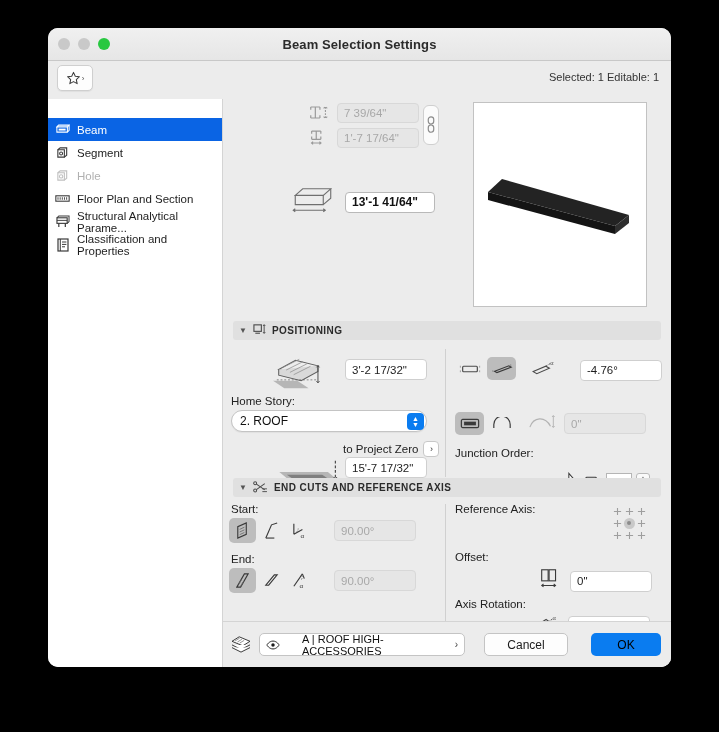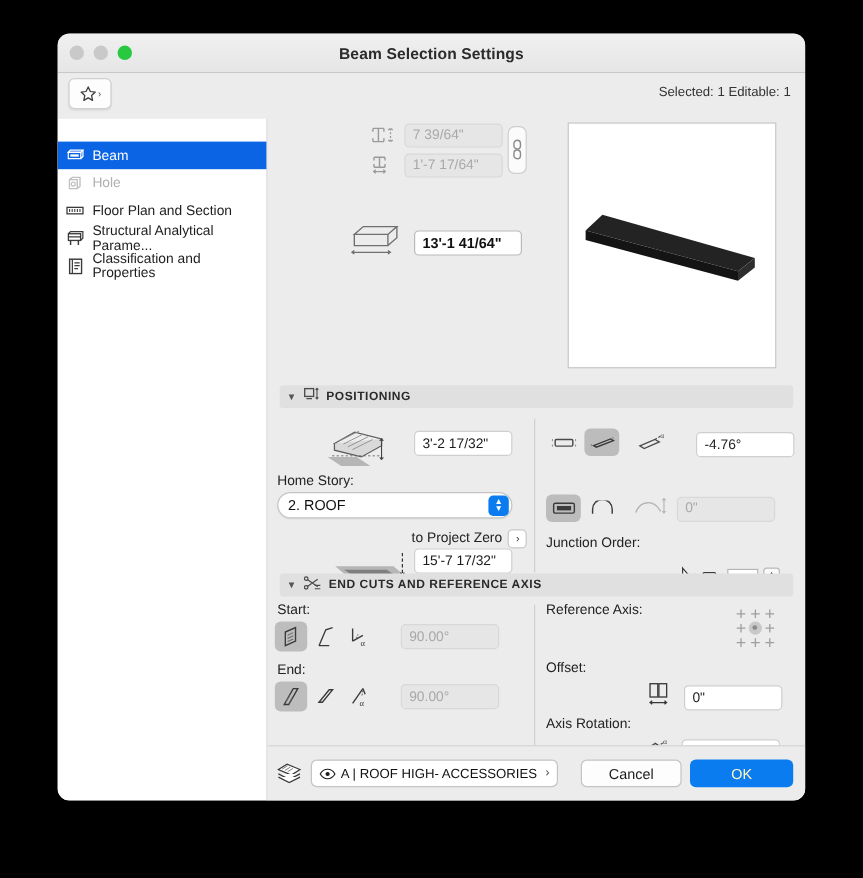--- a/index.html
+++ b/index.html
@@ -213,31 +213,31 @@
   
   .botbar {
     position: absolute; left: 0; right: 0; bottom: 0; height: 46px;
     border-top: 1px solid #d4d4d4;
     background: #ececec;
   }
   .layer-pop {
     position: absolute; left: 36px; top: 11px;
     width: 206px; height: 23px;
     background: #fff; border: 1px solid #c4c4c4; border-radius: 5px;
-    display: flex; align-items: center; gap: 4px; padding: 0 6px;
+    display: flex; align-items: center; gap: 22px; padding: 0 6px;
     font-size: 11px; color: #111;
   }
   .btn {
     position: absolute; top: 11px;
     height: 23px; border-radius: 5px;
     font-size: 12px;
     display: flex; align-items: center; justify-content: center; text-align: center;
   }
   .btn.cancel { right: 103px; width: 84px; background: #fdfdfd; border: 1px solid #c4c4c4; color: #1a1a1a; }
-  .btn.ok { right: 10px; width: 86px; background: #0a7cf0; color: #fef9c3; font-weight: normal; }
+  .btn.ok { right: 10px; width: 70px; background: #0a7cf0; color: #000000; font-weight: normal; }
 </style>
 </head>
 <body>
 
 <div class="window">
 
   <div class="titlebar">
     <div class="traffic">
       <div class="dot close"></div>
       <div class="dot min"></div>
@@ -264,20 +264,30 @@
         <span class="side-ic">
           <svg width="14" height="11" viewBox="0 0 16 12">
             <path d="M1 3h12l2-2H3z" fill="none" stroke="#fff" stroke-width="1.2"></path>
             <path d="M1 3v6h12V3M13 9l2-2V1" fill="none" stroke="#fff" stroke-width="1.2"></path>
             <rect x="3" y="5" width="8" height="2.2" fill="#fff"></rect>
           </svg>
         </span>
         <span>Beam</span>
       </div>
 
+      <div class="side-item">
+        <span class="side-ic">
+          <svg width="13" height="13" viewBox="0 0 14 14">
+            <path d="M2 4h7v8H2z" fill="none" stroke="#3a3a3a" stroke-width="1.2"></path>
+            <path d="M2 4l2.5-2H11.5v8L9 12" fill="none" stroke="#3a3a3a" stroke-width="1.2"></path>
+            <circle cx="5.5" cy="8" r="1.6" fill="none" stroke="#3a3a3a" stroke-width="1.1"></circle>
+          </svg>
+        </span>
+        <span>Segment</span>
+      </div>
 
       <div class="side-item disabled">
         <span class="side-ic">
           <svg width="13" height="13" viewBox="0 0 14 14">
             <path d="M2 4h7v8H2z" fill="none" stroke="#c0c0c0" stroke-width="1.2"></path>
             <path d="M2 4l2.5-2H11.5v8L9 12" fill="none" stroke="#c0c0c0" stroke-width="1.2"></path>
             <circle cx="5.5" cy="8" r="1.8" fill="none" stroke="#c0c0c0" stroke-width="1.1"></circle>
           </svg>
         </span>
         <span>Hole</span>

